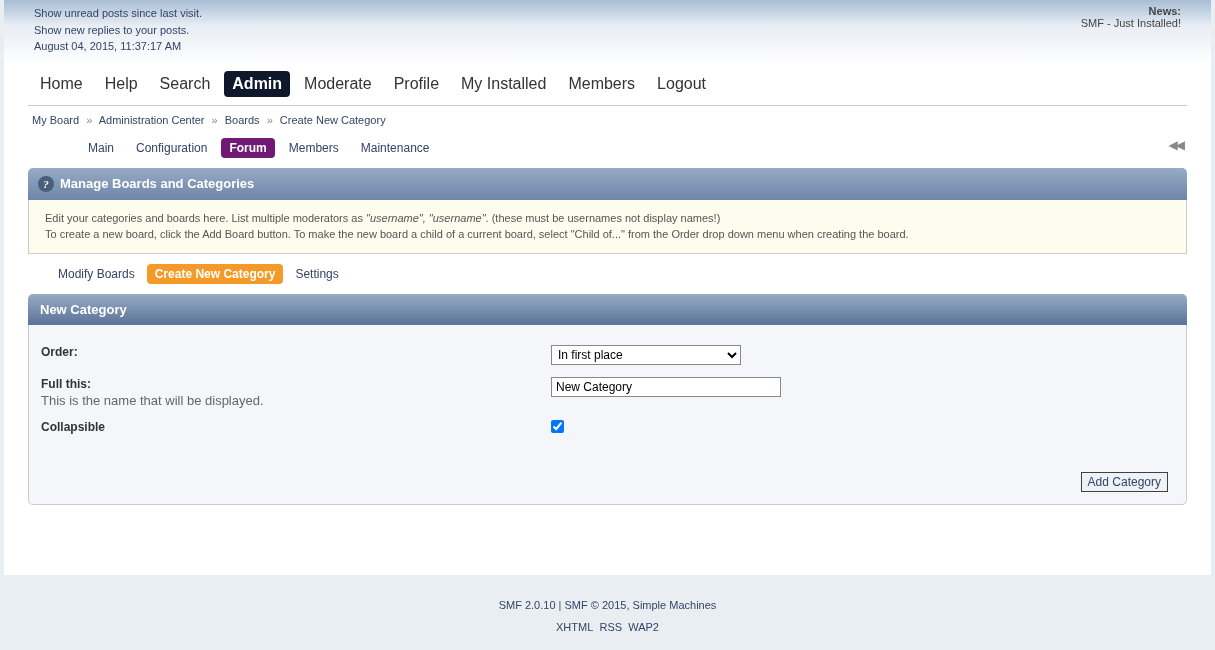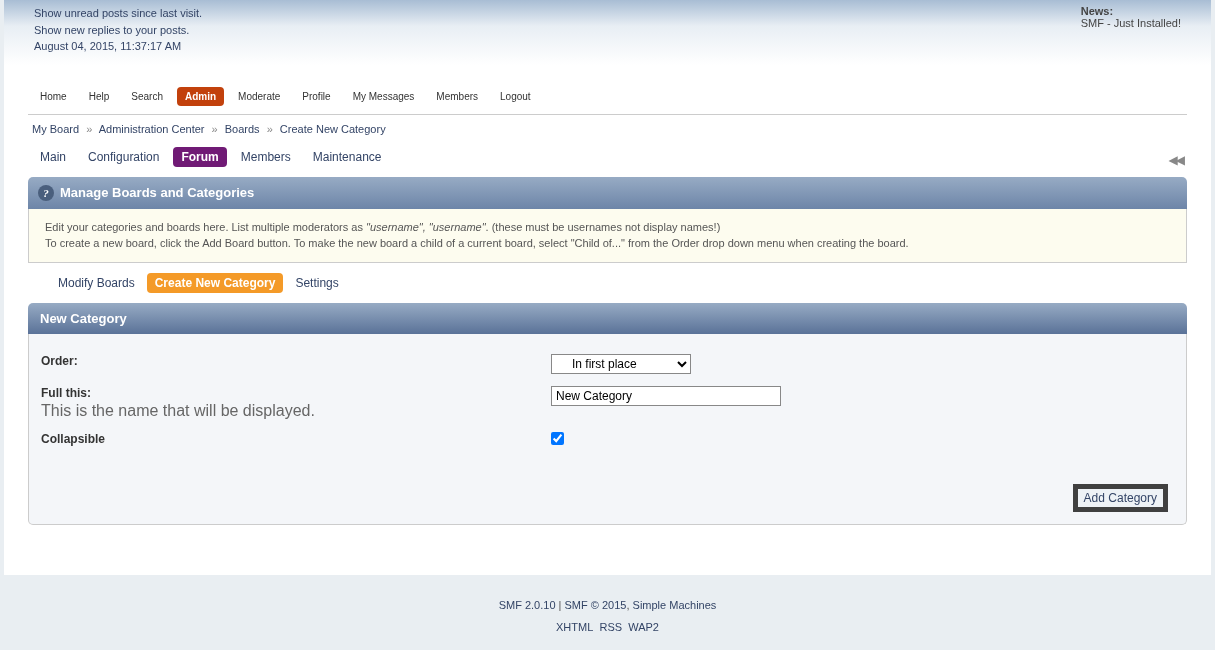--- a/index.html
+++ b/index.html
@@ -3,36 +3,36 @@
 <meta charset="utf-8">
 <style>
 * { box-sizing: border-box; margin: 0; padding: 0; }
 body { font-family: Verdana, Arial, sans-serif; font-size: 12px; color: #444; background: #e9eef2; }
 
 .wrapper { background: #fff; margin: 0 4px; padding-bottom: 30px; min-height: 575px; }
 
 .top-header { background: linear-gradient(to bottom, #a8bdd4 0%, #e8eef4 40%, #ffffff 100%); padding: 5px 30px 10px; display: flex; justify-content: space-between; }
 .top-header .links { color: #346; font-size: 11px; line-height: 1.5; }
 .top-header .links a { color: #346; text-decoration: none; }
-.top-header .news { font-size: 11px; }
+.top-header .news { text-align: right; font-size: 11px; }
 .top-header .news .label { font-weight: bold; }
 
 .main-menu { padding: 6px 28px 8px; }
 .main-menu ul { list-style: none; display: flex; gap: 0; }
 .main-menu li { margin-right: 6px; }
-.main-menu a { color: #333; text-decoration: none; padding: 4px 8px; font-size: 10px; display: inline-block; margin-top: 16px; }
-.main-menu li.active a { background: #c2410c; color: #fff; border-radius: 4px; font-weight: bold; }
+.main-menu a { color: #333; text-decoration: none; padding: 4px 8px; font-size: 16px; display: inline-block; }
+.main-menu li.active a { background: #0f172a; color: #fff; border-radius: 4px; font-weight: bold; }
 
 .divider { border: none; border-top: 1px solid #ccc; margin: 0 24px; }
 
 .breadcrumb { padding: 8px 28px; font-size: 11px; color: #444; }
 .breadcrumb a { color: #346; text-decoration: none; }
 .breadcrumb .sep { color: #888; padding: 0 4px; }
 
-.sub-menu { padding: 4px 28px 10px; display: flex; align-items: flex-end; }
+.sub-menu { padding: 4px 28px 10px; display: flex; align-items: flex-start; margin-left: 48px; }
 .sub-menu ul { list-style: none; display: flex; gap: 0; flex: 1; }
 .sub-menu li { margin-right: 6px; }
 .sub-menu a { color: #346; text-decoration: none; padding: 3px 8px; font-size: 12px; display: inline-block; }
 .sub-menu li.active a { background: #701a75; color: #fff; border-radius: 4px; font-weight: bold; }
 .sub-menu .collapse-icons { color: #888; font-size: 12px; letter-spacing: -2px; cursor: pointer; }
 
 .content { padding: 0 24px; }
 
 .cat-bar { background: linear-gradient(to bottom, #97abc4, #6d85a8); color: #fff; font-weight: bold; font-size: 13px; padding: 8px 10px; border-radius: 5px 5px 0 0; display: flex; align-items: center; }
 .cat-bar .help-icon { display: inline-flex; width: 16px; height: 16px; border-radius: 50%; background: #4a5f7d; color: #fff; font-size: 11px; align-items: center; justify-content: center; margin-right: 6px; cursor: pointer; font-style: italic; font-family: Georgia, serif; font-weight: bold; }
@@ -45,26 +45,26 @@
 .tab-row li { margin-right: 4px; }
 .tab-row a { color: #346; text-decoration: none; padding: 3px 8px; font-size: 12px; display: inline-block; }
 .tab-row li.active a { background: #f49a28; color: #fff; border-radius: 4px; font-weight: bold; }
 
 .title-bar { background: linear-gradient(to bottom, #97abc4, #5a7298); color: #fff; font-weight: bold; font-size: 13px; padding: 8px 12px; border-radius: 5px 5px 0 0; }
 
 .form-panel { background: #f4f6f9; border: 1px solid #ccc; border-top: none; border-radius: 0 0 5px 5px; padding: 14px 12px 12px; }
 .form-row { display: flex; padding: 6px 0; }
 .form-label { width: 510px; padding-right: 20px; }
 .form-label .lbl { font-weight: bold; color: #333; }
-.form-label .hint { font-size: 16px; color: #666; margin-top: 2px; }
-.form-field select { width: 140px; font-size: 12px; padding: 1px 16px; background: #fff; border: 1px solid #888; }
+.form-label .hint { font-size: 13px; color: #666; margin-top: 2px; }
+.form-field select { width: 190px; font-size: 12px; padding: 1px 2px; background: #fff; border: 1px solid #888; }
 .form-field input[type=text] { width: 230px; font-size: 12px; padding: 2px 4px; background: #fff; border: 1px solid #888; }
 .form-field input[type=checkbox] { }
 .button-row { text-align: right; padding: 30px 6px 0; }
-.button-row input[type=submit] { background: #eef2f6; border: 5px solid #404040; color: #346; padding: 2px 6px; font-size: 12px; cursor: pointer; }
+.button-row input[type=submit] { background: #eef2f6; border: 1px solid #404040; color: #346; padding: 2px 6px; font-size: 12px; cursor: pointer; }
 
 .footer { text-align: center; padding: 24px 0 10px; font-size: 11px; color: #555; }
 .footer a { color: #346; text-decoration: none; }
 .footer .row2 { margin-top: 10px; }
 </style>
 </head>
 <body>
 
 <div class="wrapper">
 
@@ -81,21 +81,21 @@
   </div>
 
   <div class="main-menu">
     <ul>
       <li><a href="#">Home</a></li>
       <li><a href="#">Help</a></li>
       <li><a href="#">Search</a></li>
       <li class="active"><a href="#">Admin</a></li>
       <li><a href="#">Moderate</a></li>
       <li><a href="#">Profile</a></li>
-      <li><a href="#">My Messages</a></li>
+      <li><a href="#">My Installed</a></li>
       <li><a href="#">Members</a></li>
       <li><a href="#">Logout</a></li>
     </ul>
   </div>
 
   <hr class="divider">
 
   <div class="breadcrumb">
     <a href="#">My Board</a>
     <span class="sep">»</span>

